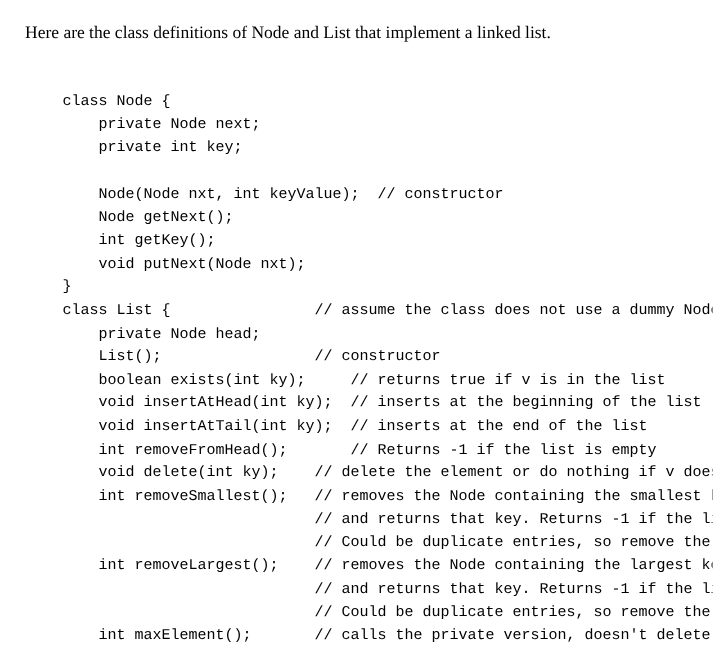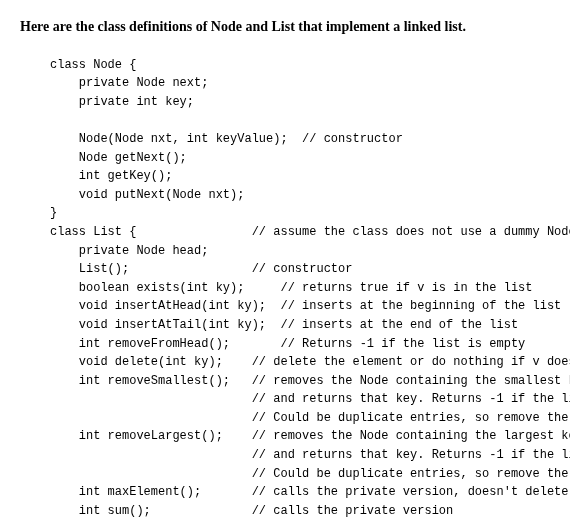--- a/index.html
+++ b/index.html
@@ -12,23 +12,23 @@
       background: #ffffff;
       font-family: 'Times New Roman', Times, serif;
       font-size: 14px;
       color: #000000;
       padding: 16px 20px;
       width: 570px;
       min-height: 518px;
     }
 
     .intro-text {
+      margin-bottom: 16px;
       font-size: 14px;
       line-height: 1.5;
-      font-weight: bold;
     }
 
     .code-block {
       font-family: 'Courier New', Courier, monospace;
       font-size: 12px;
       line-height: 1.55;
       white-space: pre;
       padding-left: 30px;
     }
 

